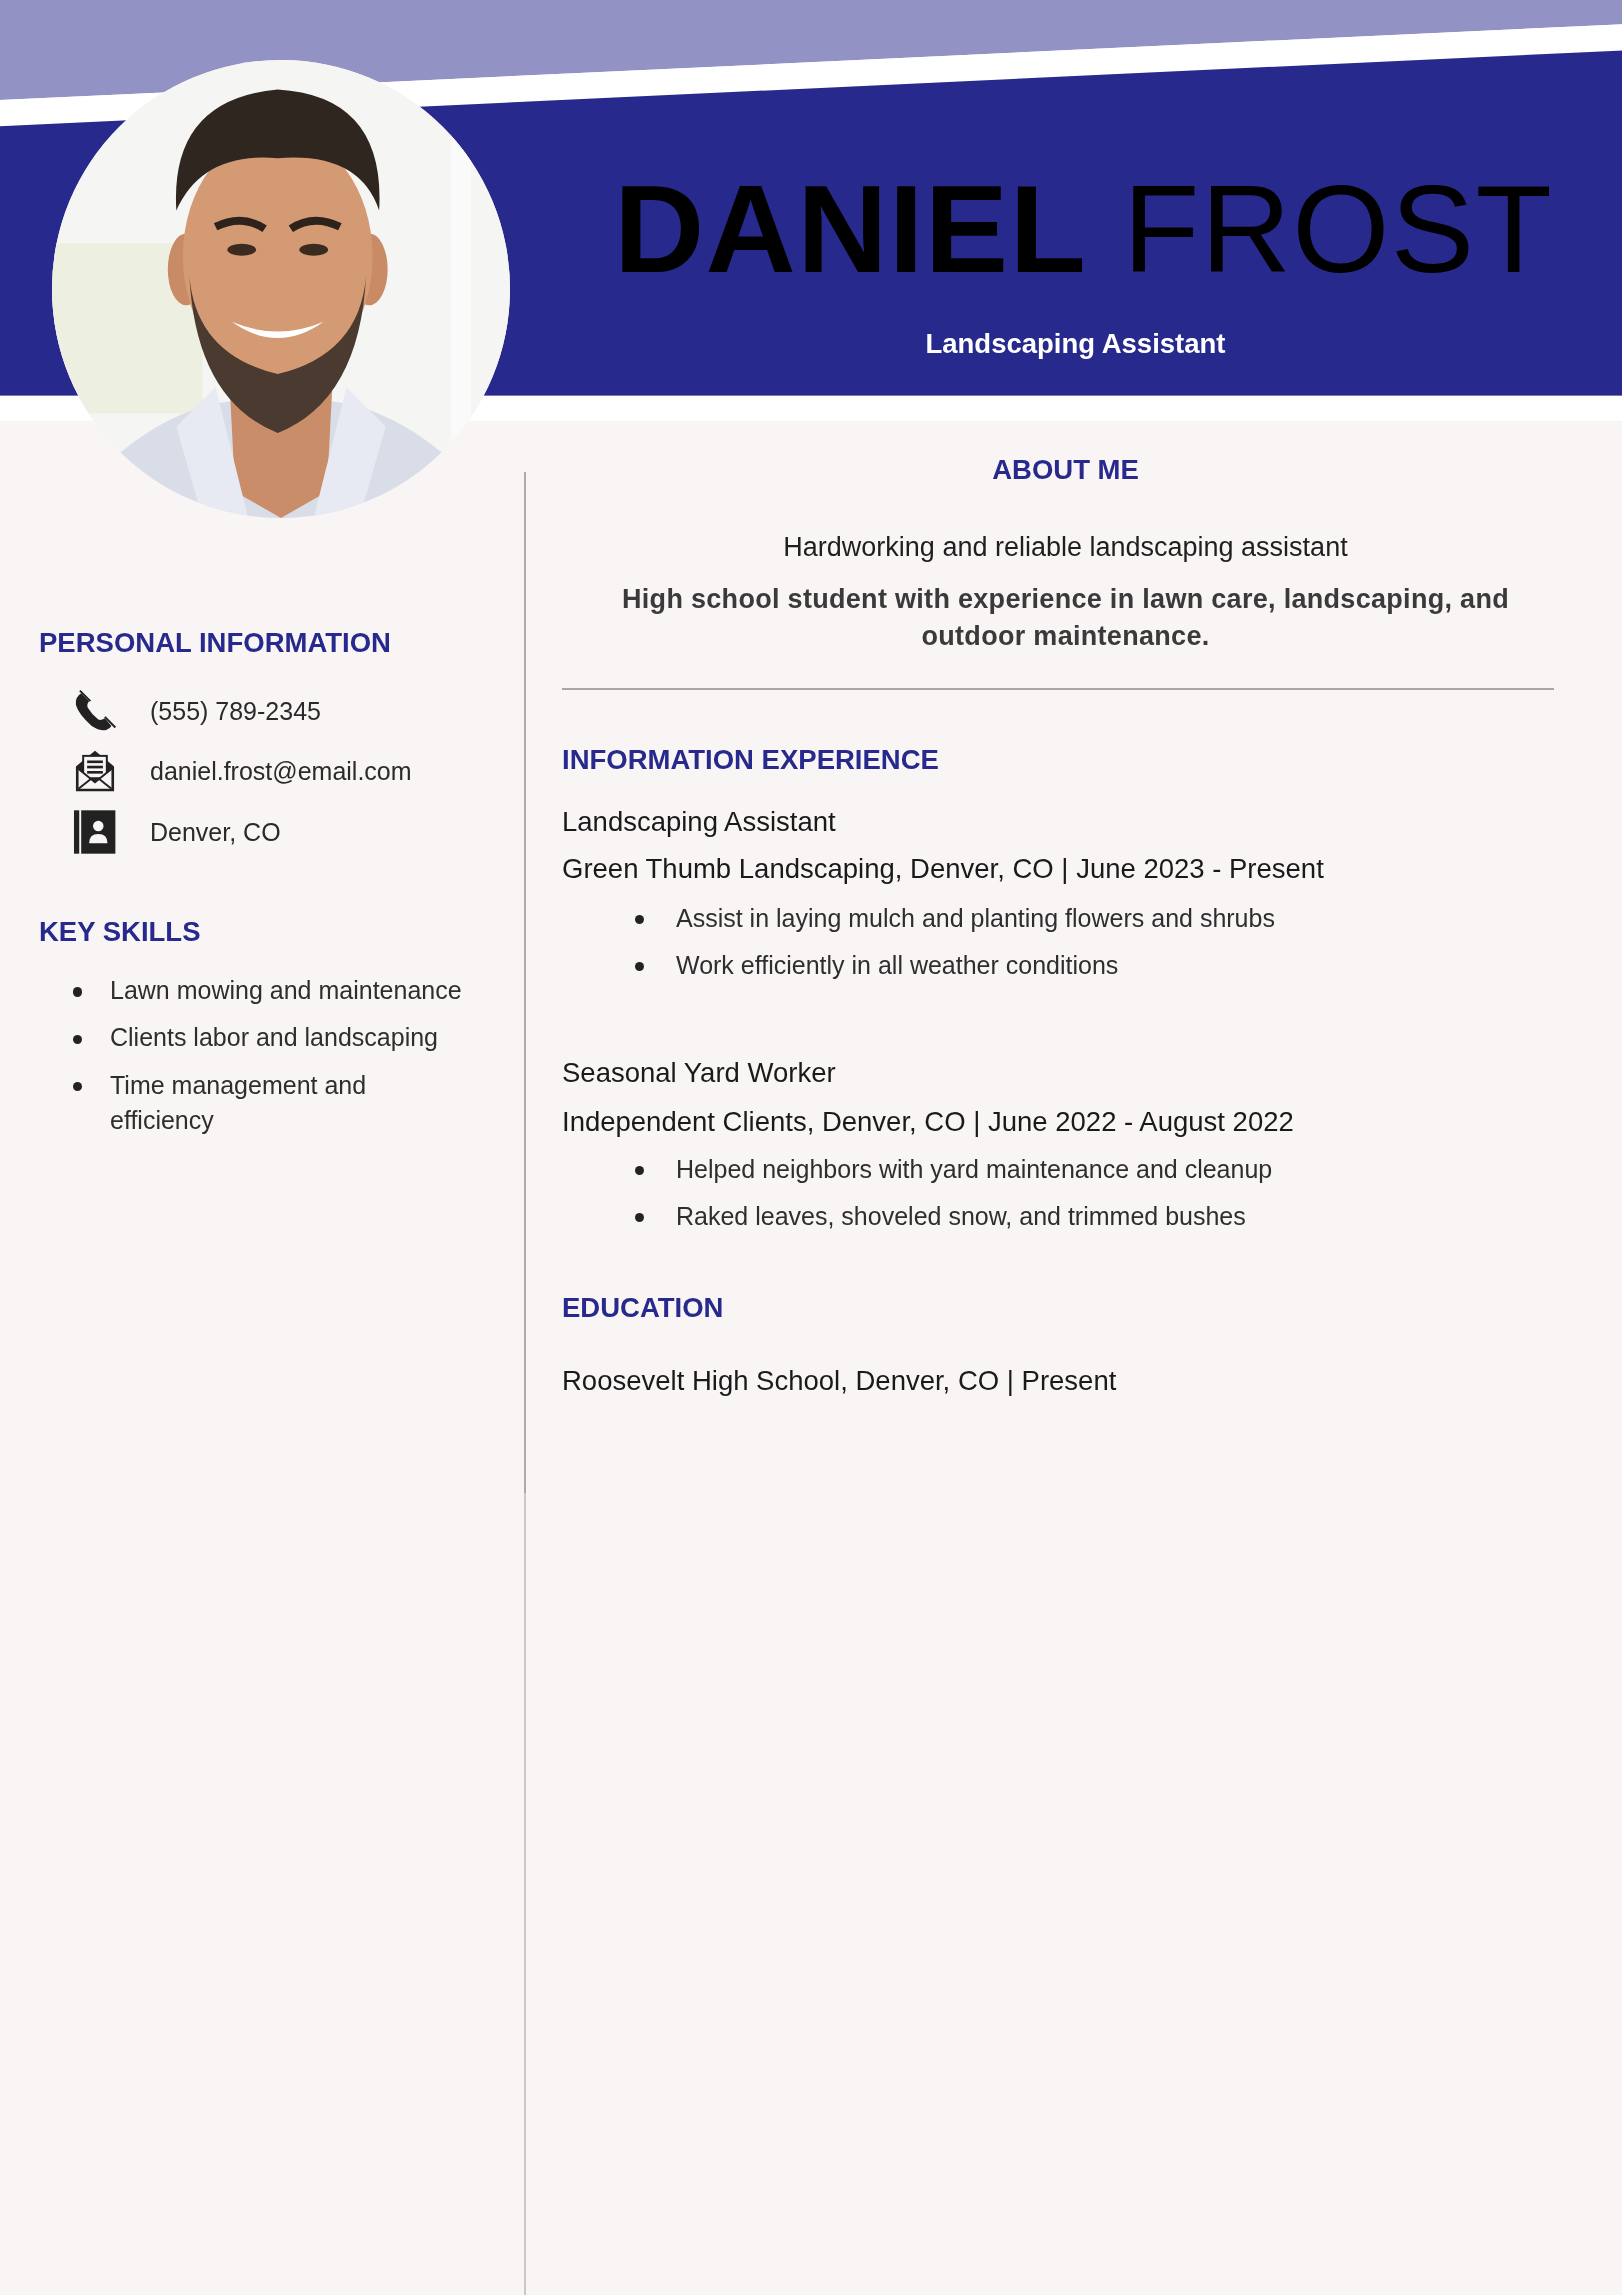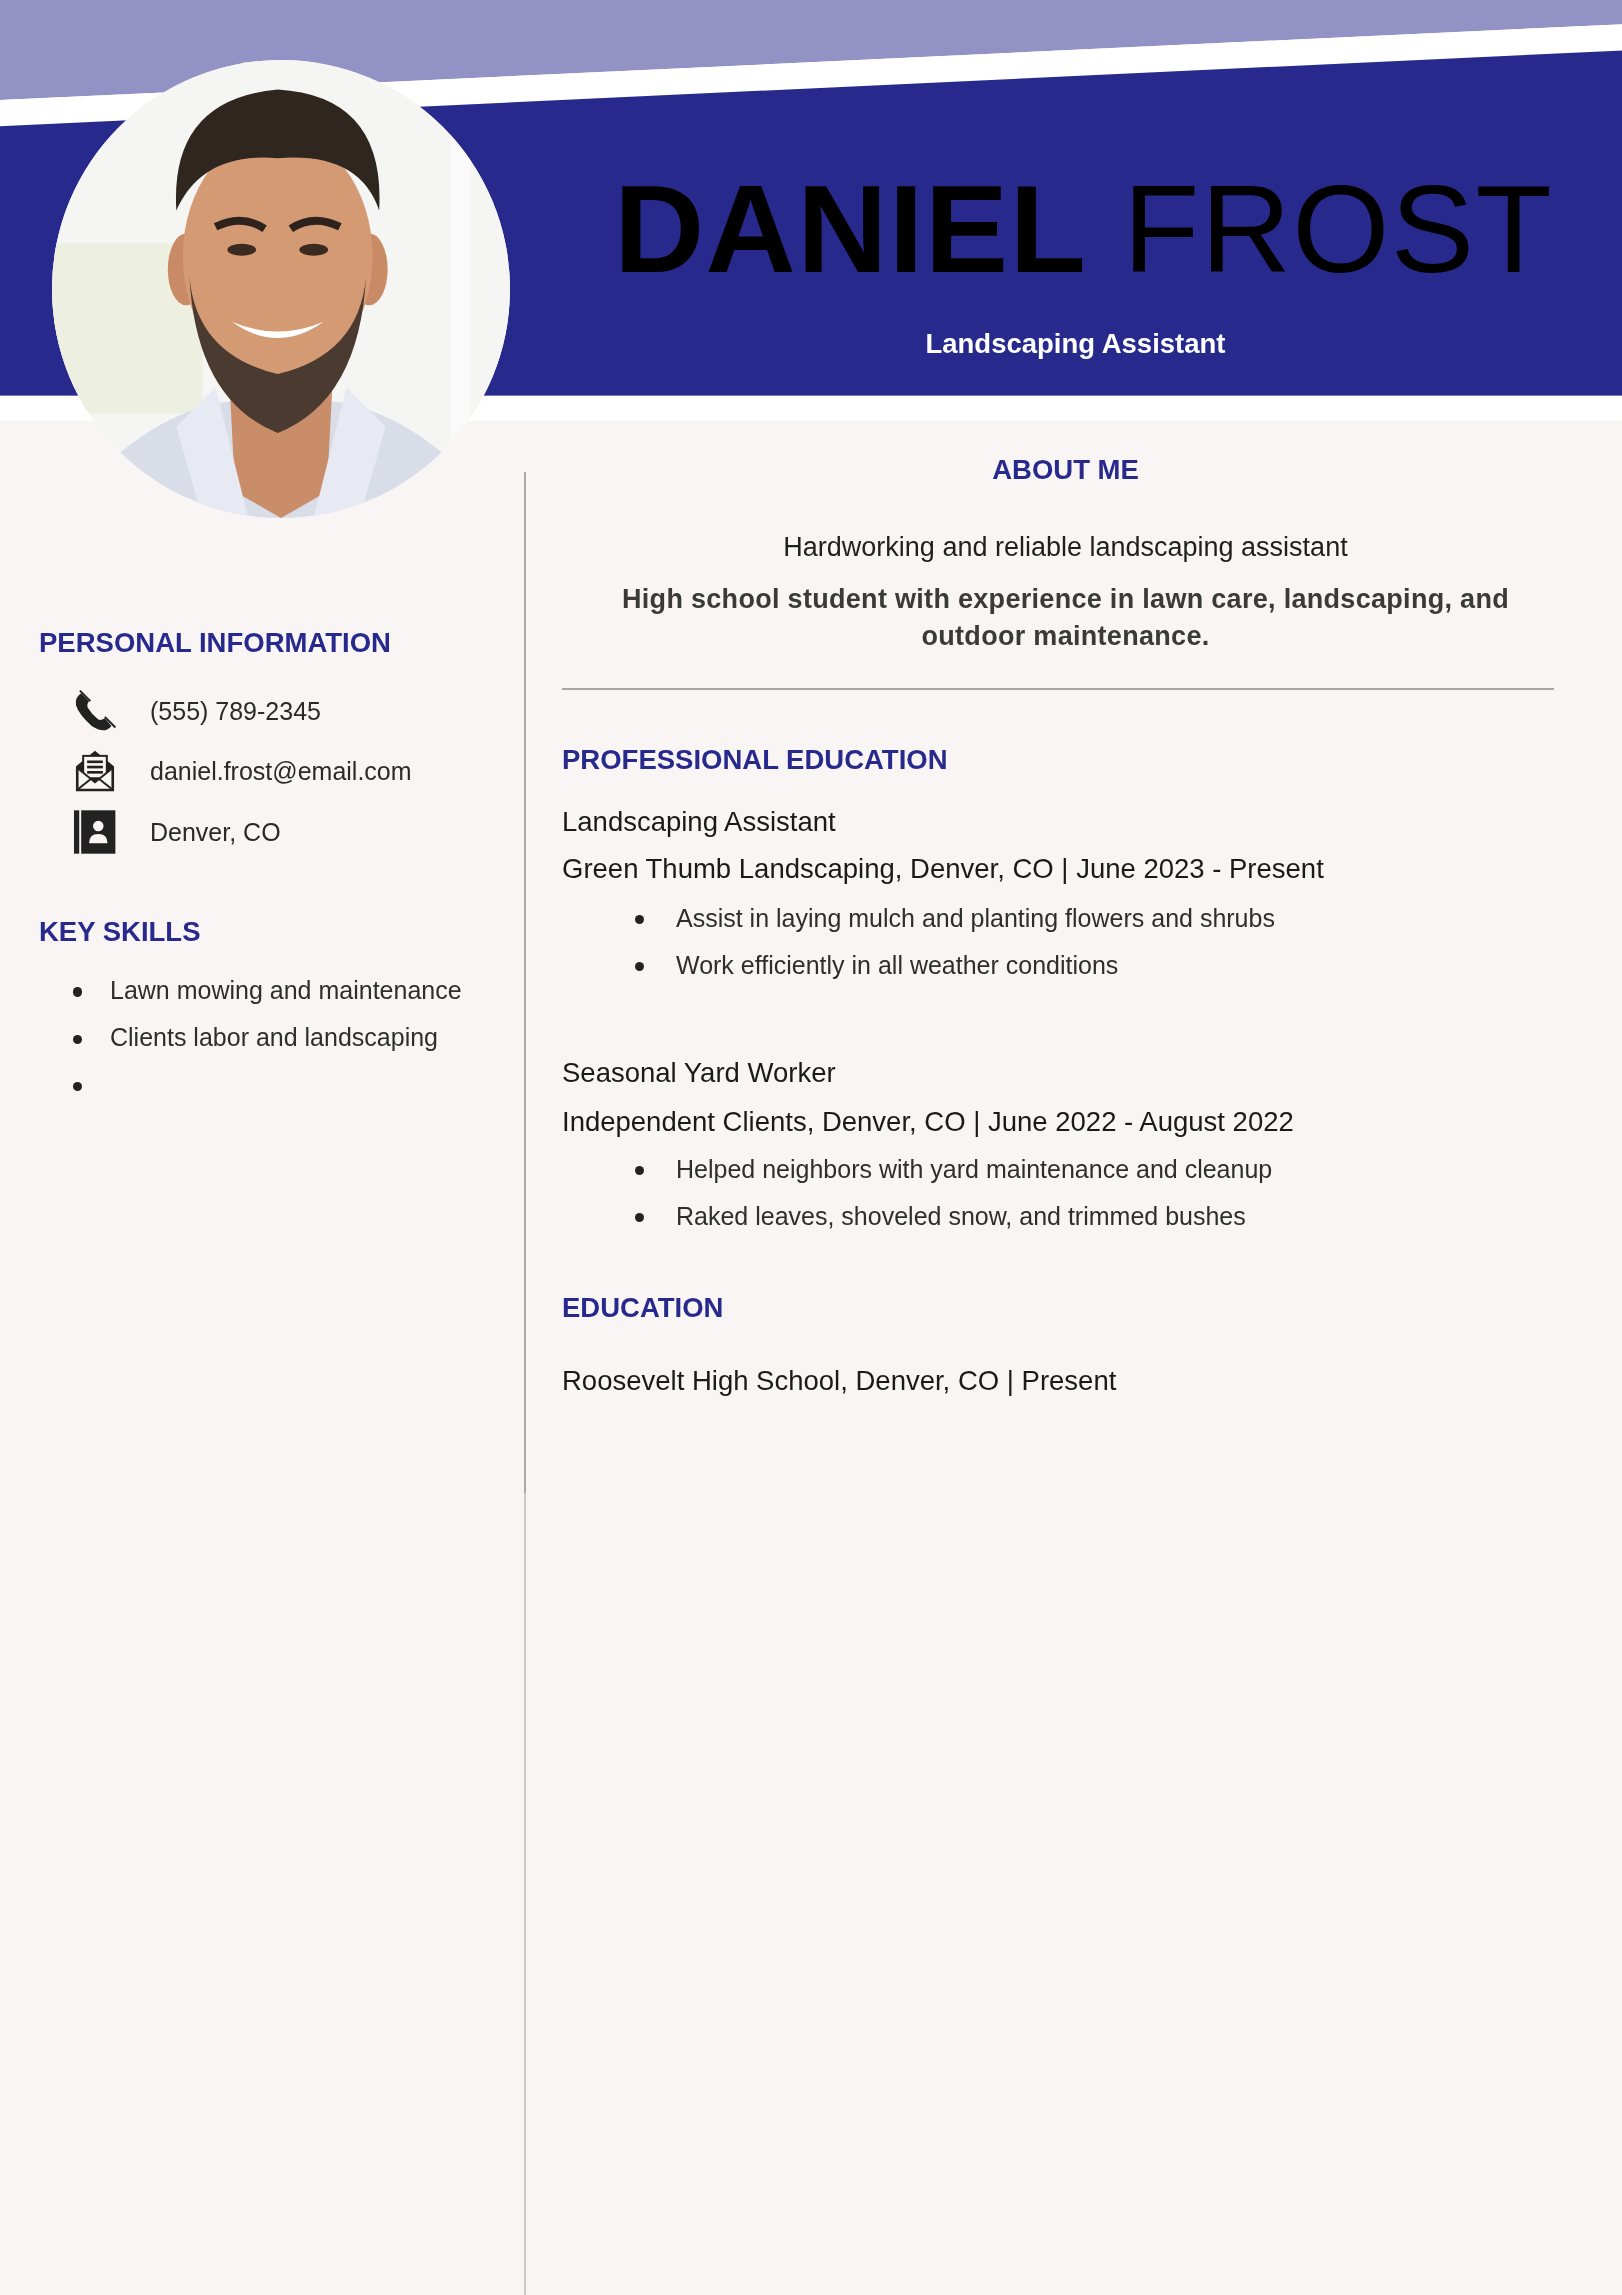--- a/index.html
+++ b/index.html
@@ -151,31 +151,32 @@
   <li>
       <span class="dot"></span>
       <span class="t">Lawn mowing and maintenance</span>
     </li>
   <li>
       <span class="dot"></span>
       <span class="t">Clients labor and landscaping</span>
     </li>
   <li style="width:340px;">
       <span class="dot"></span>
+      <span class="t" style="width:301px;">Time management and efficiency</span>
     </li>
 </ul>
 
 <div class="sec-title" style="left:562px; width:1007px; text-align:center; top:453px;">ABOUT ME</div>
 <div class="about-wrap" style="top:531px;">
   <div class="about-headline">Hardworking and reliable landscaping assistant</div>
   <div class="about-text" style="margin-top:17px; padding:0 13px;">High school student with experience in lawn care, landscaping, and outdoor maintenance.</div>
 </div>
 <div class="rule-h"></div>
 
-<div class="sec-title" style="left:562px; top:743px;">PROFESSIONAL EDUCATION</div>
+<div class="sec-title" style="left:562px; top:743px;">INFORMATION EXPERIENCE</div>
 
 <div class="job-title" style="top:805px;">Landscaping Assistant</div>
 <div class="job-meta" style="top:852px;">Green Thumb Landscaping, Denver, CO | June 2023 - Present</div>
 <ul class="bullet-list duties" style="left:635px; top:903px;">
   <li>
       <span class="dot"></span>
       <span class="t">Assist in laying mulch and planting flowers and shrubs</span>
     </li>
   <li>
       <span class="dot"></span>

